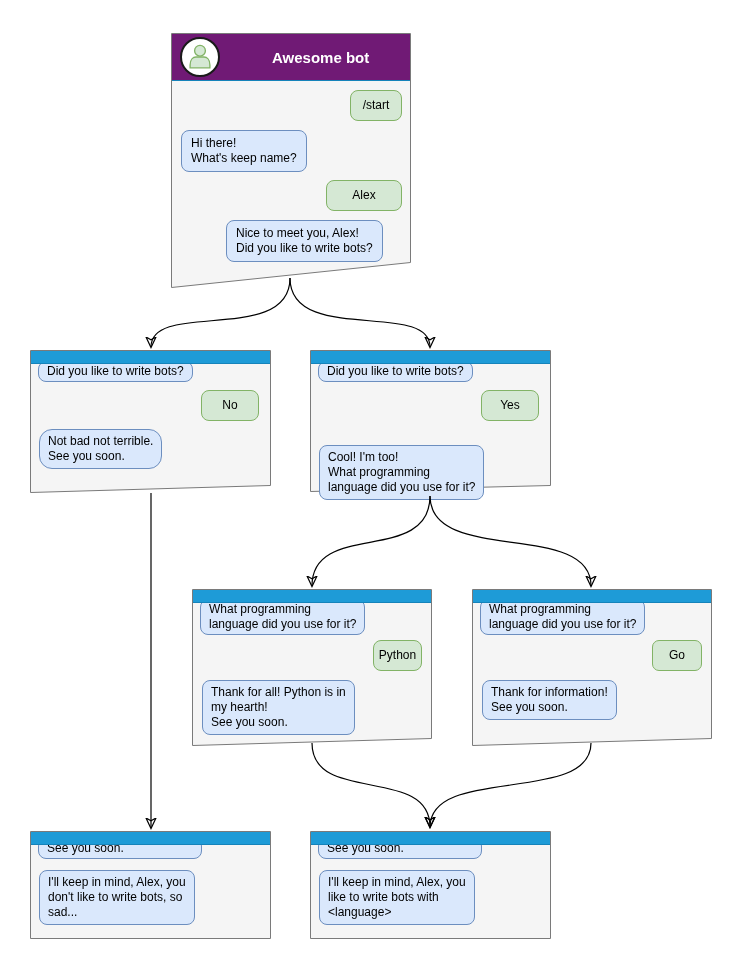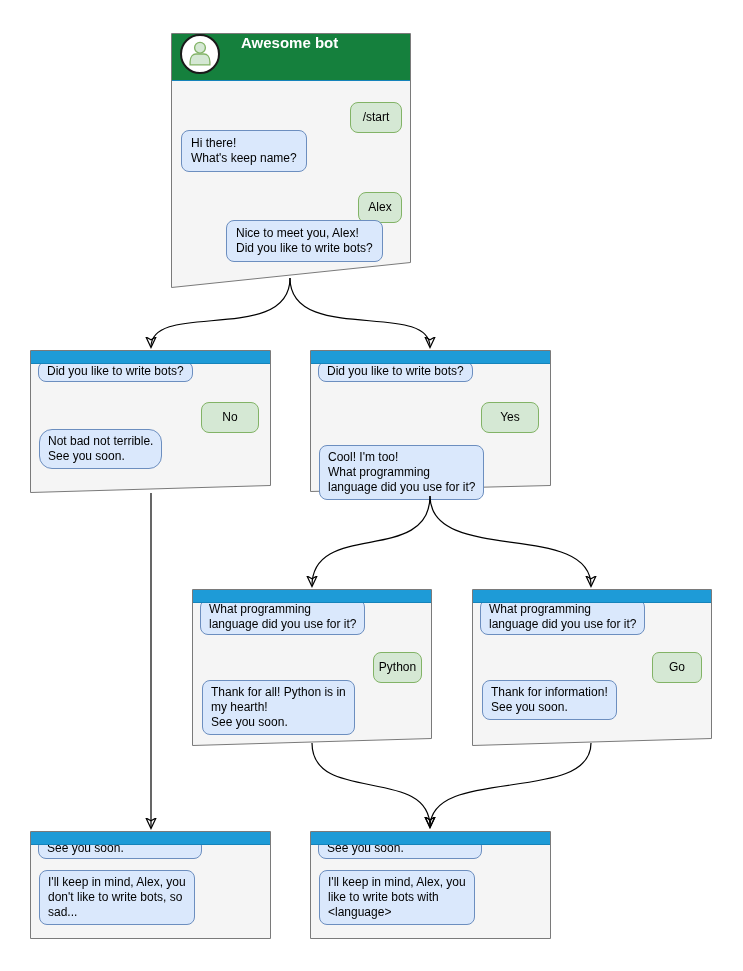--- a/index.html
+++ b/index.html
@@ -4,40 +4,40 @@
 <style>
   html,body{margin:0;padding:0;background:#ffffff;}
   #canvas{
     position:relative;width:743px;height:971px;background:#ffffff;overflow:hidden;
     font-family:"Liberation Sans","DejaVu Sans",sans-serif;color:#000;
   }
   .window{position:absolute;}
   .outline{position:absolute;left:0;top:0;overflow:visible;}
   .outline polygon{fill:#f5f5f5;stroke:#7a7a7a;stroke-width:1;}
   .titlebar{
-    position:absolute;left:1px;right:1px;top:1px;height:46px;background:#15803d;
-    border-bottom:1px solid #1583ba;z-index:5;display:flex;
+    position:absolute;left:1px;right:1px;top:1px;height:46px;background:#701a75;
+    border-bottom:1px solid #1583ba;z-index:5;display:flex;align-items:center;gap:31px;
   }
   .strip{
     position:absolute;left:1px;right:1px;top:1px;height:12px;background:#1e9bd7;
     border-bottom:1px solid #1583ba;z-index:5;
   }
   .avatar{
     width:40px;height:40px;border-radius:50%;background:#fff;border:2px solid #1a1a1a;
     margin-left:8px;box-sizing:border-box;display:flex;align-items:center;justify-content:center;
   }
   .win-title{margin-left:21px;color:#fff;font-size:15px;font-weight:bold;}
   .bubble{
     position:absolute;z-index:2;font-size:12px;line-height:15px;white-space:pre;
     border-radius:8px;box-sizing:border-box;
   }
   .bubble.bot{background:#dae8fc;border:1px solid #6c8ebf;padding:2px 8px;}
   .bubble.bot.roomy{padding:5px 9px;}
   .bubble.bot.pad4{padding:4px 8px;}
-  .bubble.user{background:#d5e8d4;border:1px solid #82b366;padding:7px 0;text-align:center;margin-top:12px;}
+  .bubble.user{background:#d5e8d4;border:1px solid #82b366;padding:7px 0;text-align:center;}
   .connector-layer{position:absolute;left:0;top:0;z-index:8;pointer-events:none;}
   .connector-layer path{fill:none;stroke:#000;stroke-width:1.2;}
 </style>
 </head>
 <body>
 
 <div id="canvas">
 
   <div class="window" style="left:171px;top:33px;width:240px;height:255px;">
     <svg class="outline" width="240" height="256">
@@ -48,21 +48,21 @@
         <svg width="36" height="36" viewBox="0 0 40 40">
           <circle cx="20" cy="13" r="6" fill="#d5e8d4" stroke="#82b366" stroke-width="1.5"></circle>
           <path d="M9,32 L9,29 C9,22.5 12.5,20 15.5,20 L24.5,20 C27.5,20 31,22.5 31,29 L31,32 Z" fill="#d5e8d4" stroke="#82b366" stroke-width="1.5"></path>
         </svg>
       </div>
       <div class="win-title">Awesome bot</div>
     </div>
     <div class="bubble user" style="right:9px;top:57px;width:52px;">/start</div>
     <div class="bubble bot roomy" style="left:10px;top:97px;">Hi there!
 What's keep name?</div>
-    <div class="bubble user" style="right:9px;top:147px;width:44px;">Alex</div>
+    <div class="bubble user" style="right:9px;top:147px;width:76px;">Alex</div>
     <div class="bubble bot roomy" style="left:10px;top:187px;margin-left:45px;">Nice to meet you, Alex!
 Did you like to write bots?</div>
   </div>
 
   <div class="window" style="left:30px;top:350px;width:241px;height:143px;">
     <svg class="outline" width="241" height="144">
       <polygon points="0.5,0.5 240.5,0.5 240.5,135.5 0.5,142.5"></polygon>
     </svg>
     <div class="strip"></div>
     <div class="bubble bot" style="left:8px;top:11px;">Did you like to write bots?</div>

